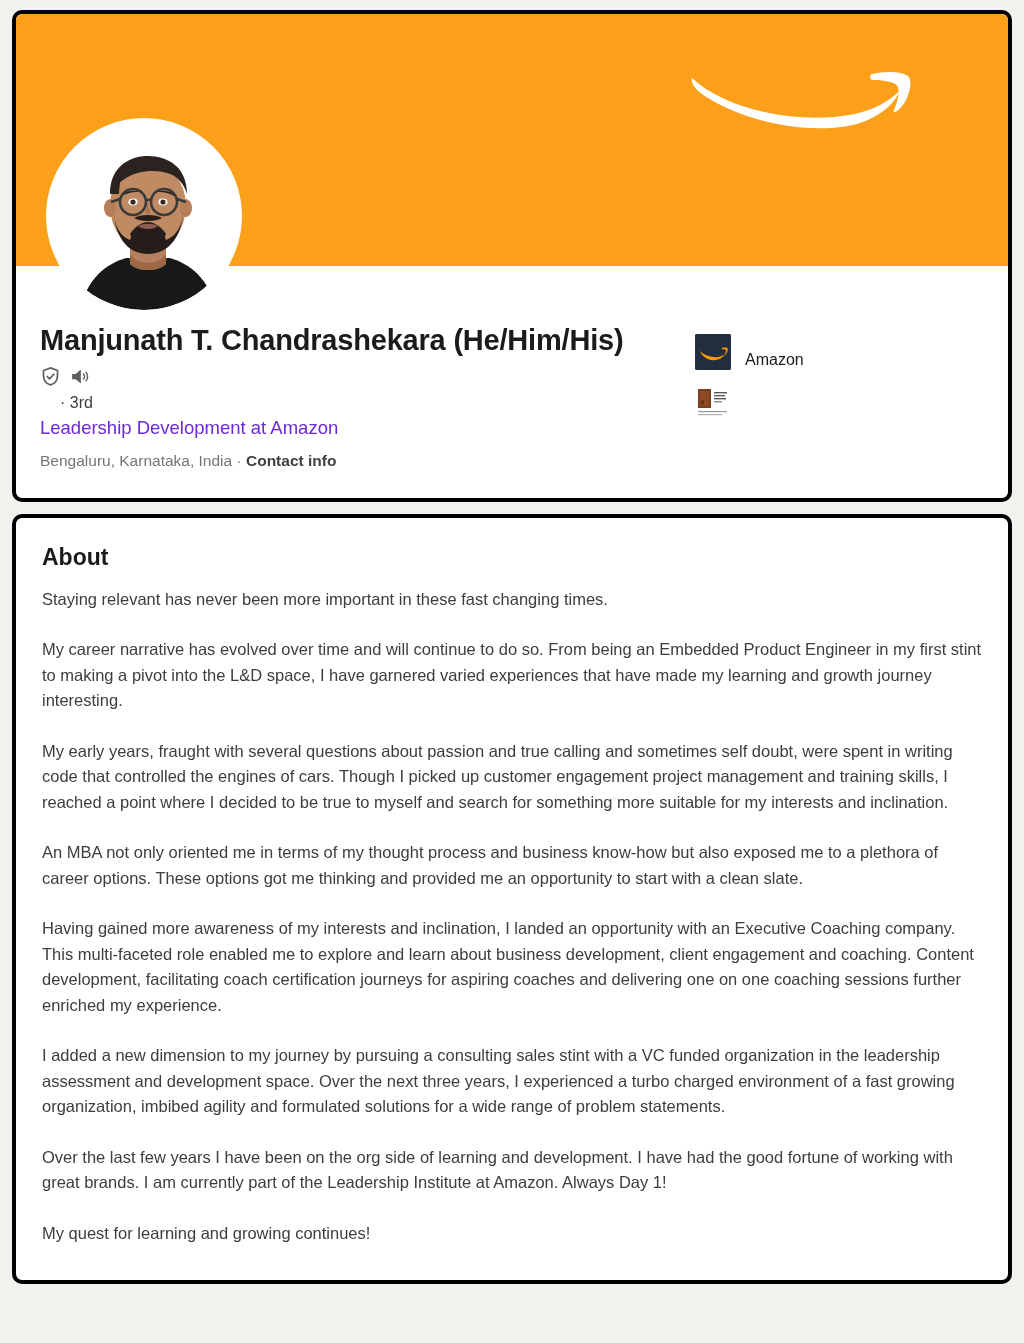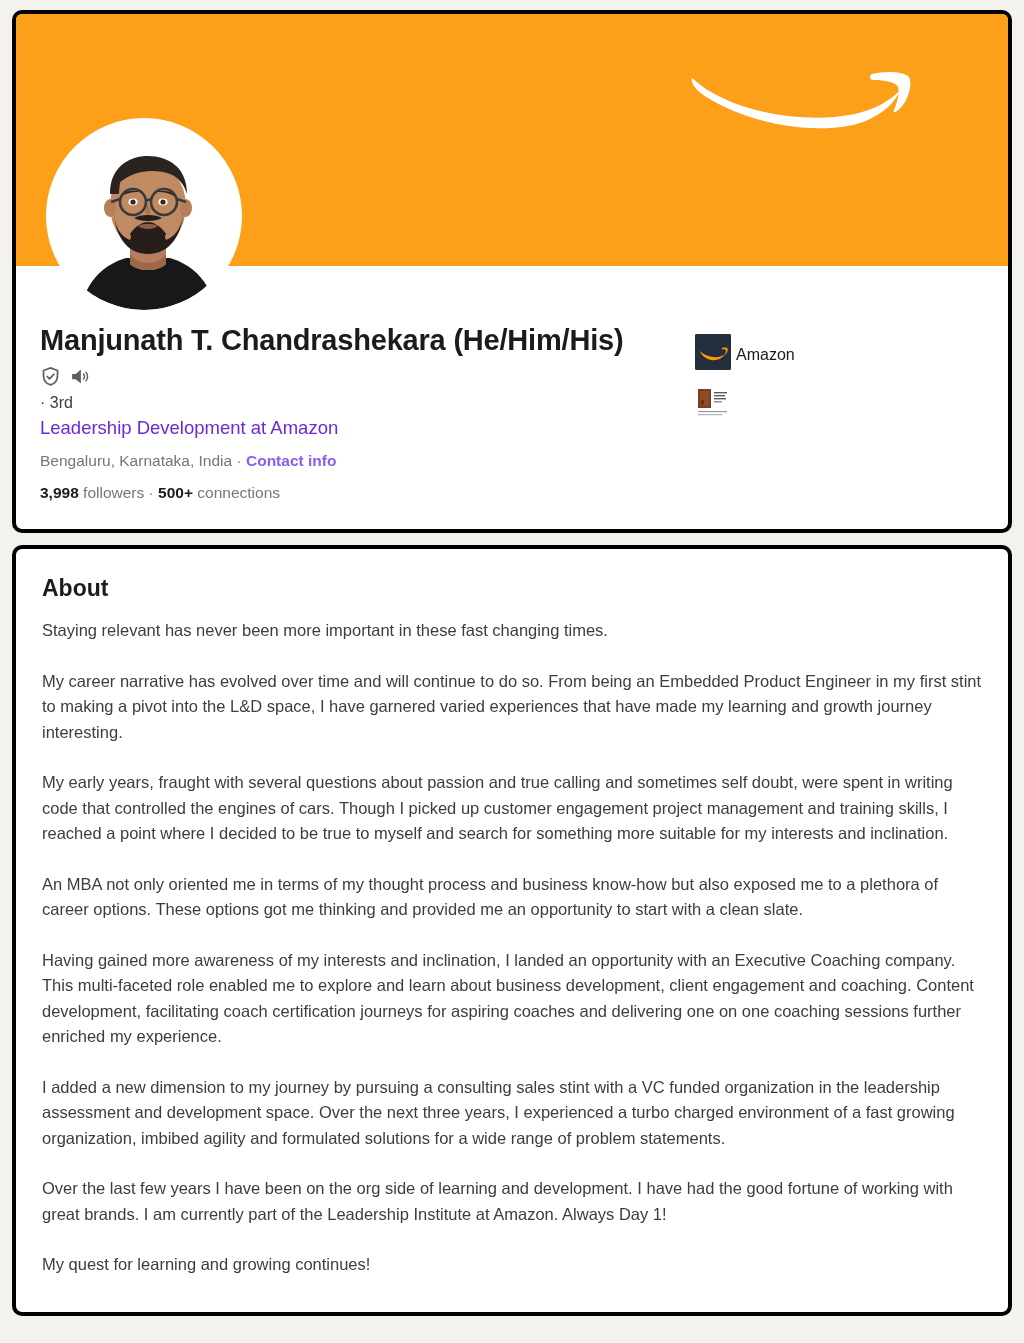--- a/index.html
+++ b/index.html
@@ -95,38 +95,39 @@
     gap: 8px;
     margin-top: 8px;
     height: 22px;
   }
 
   .degree-line {
     font-size: 16px;
     color: #3d3d3d;
     margin-top: 6px;
     line-height: 1.3;
+    margin-left: 20px;
   }
 
   .headline {
     font-size: 18.5px;
     color: #6d28d9;
     margin-top: 2px;
     line-height: 1.35;
   }
 
   .location-line {
     font-size: 15.5px;
     color: #767676;
     margin-top: 9px;
     line-height: 1.4;
   }
 
   .contact-link {
-    color: #8b5cf6;
+    color: #404040;
     font-weight: 700;
     cursor: pointer;
     text-align: right;
   }
 
   .stats-line {
     font-size: 15.5px;
     color: #767676;
     margin-top: 10px;
     line-height: 1.4;
@@ -137,22 +138,22 @@
   .affiliations {
     width: 300px;
     padding-top: 10px;
     display: flex;
     flex-direction: column;
     gap: 14px;
   }
 
   .affiliation {
     display: flex;
-    align-items: center;
-    gap: 5px;
+    align-items: flex-end;
+    gap: 14px;
     cursor: pointer;
     padding-left: 11px;
   }
 
   .aff-logo {
     width: 36px;
     height: 36px;
     flex: 0 0 36px;
     border-radius: 2px;
     overflow: hidden;
@@ -285,27 +286,20 @@
           <div class="degree-line">· 3rd</div>
 
           <div class="headline">Leadership Development at Amazon</div>
 
           <div class="location-line">
             <span>Bengaluru, Karnataka, India</span>
             <span>·</span>
             <span class="contact-link">Contact info</span>
           </div>
 
-          <div class="stats-line">
-            <span class="stats-strong">3,998</span>
-            <span>followers</span>
-            <span>·</span>
-            <span class="stats-strong">500+</span>
-            <span>connections</span>
-          </div>
 
         </div>
 
         <div class="affiliations">
 
           <div class="affiliation">
             <div class="aff-logo amazon">
               <svg viewBox="0 0 36 36" width="36" height="36">
                 <rect width="36" height="36" fill="#232f3e"></rect>
                 <path d="M5,17 C12,24 25,25 30,20 C28,24 22,27 16,26 C11,25 6,21 5,17 Z" fill="#ff9900"></path>

